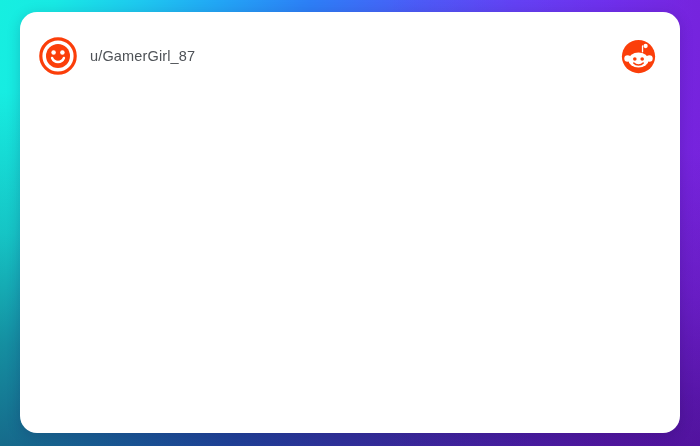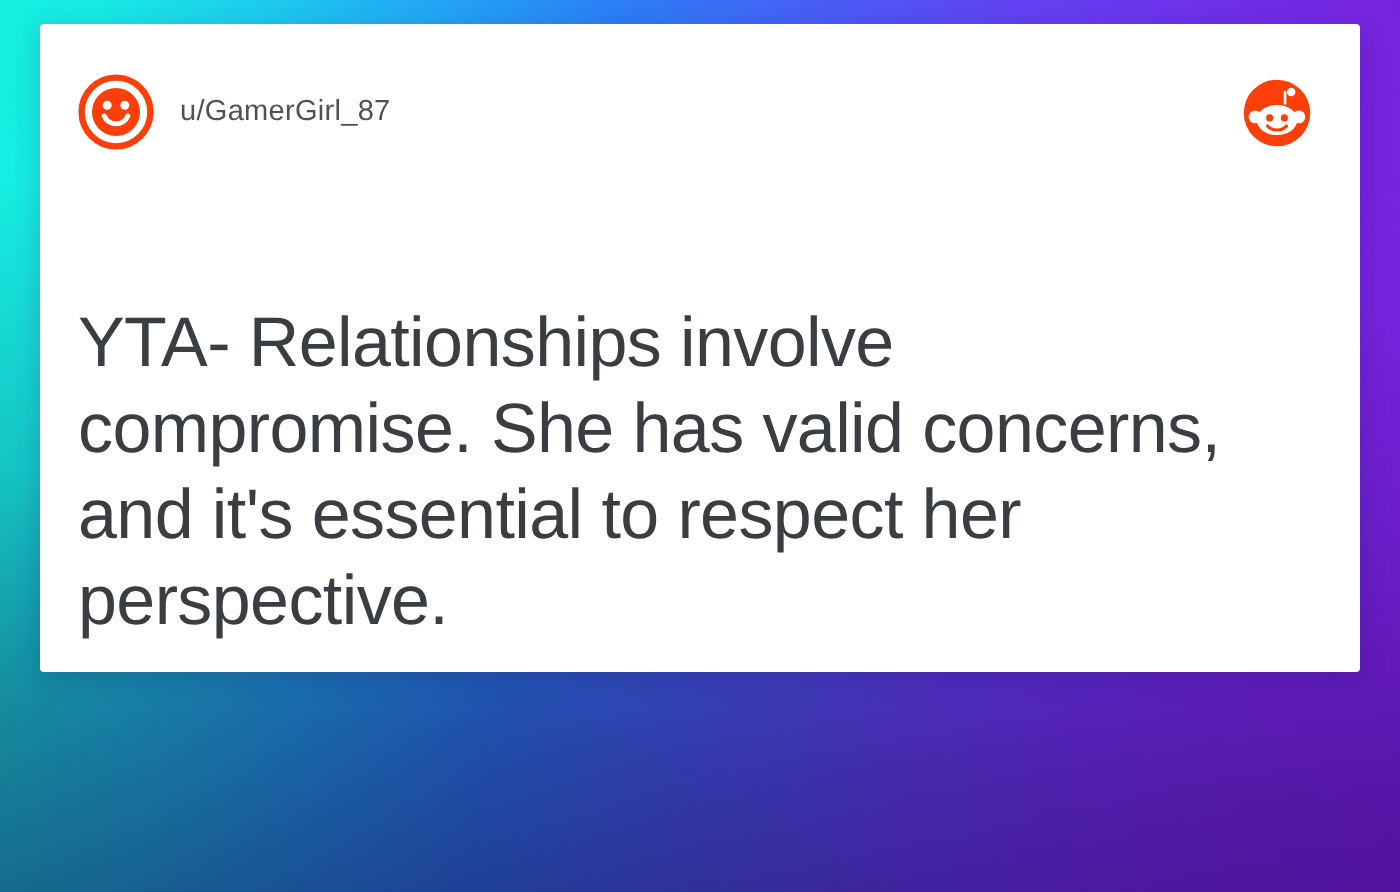--- a/index.html
+++ b/index.html
@@ -54,23 +54,23 @@
         rgba(110,0,210,0.10) 78%,
         rgba(96,0,190,0.22) 100%);
   }
 
   
   #card {
     position: absolute;
     left: 20px;
     top: 12px;
     width: 660px;
-    height: 324px;
+    height: 421px;
     background: #ffffff;
-    border-radius: 2px;
+    border-radius: 17px;
     box-shadow: 0 3px 14px rgba(20, 0, 60, 0.18);
     overflow: hidden;
   }
 
   
   #card-header {
     position: absolute;
     left: 0;
     top: 0;
     right: 0;
@@ -158,15 +158,14 @@
       </g>
       <g fill="#FB3E0A">
         <circle cx="15.8" cy="22.8" r="2.05"></circle>
         <circle cx="24.2" cy="22.8" r="2.05"></circle>
         <path d="M14.6 27.4 A6.4 5.0 0 0 0 25.4 27.4" fill="none" stroke="#FB3E0A" stroke-width="1.75" stroke-linecap="round"></path>
       </g>
     </svg>
 
   </div>
 
-  <div id="post-body">YTA- Relationships involve compromise. She has valid concerns, and it's essential to respect her perspective.</div>
 
 </div>
 
 </body></html>

